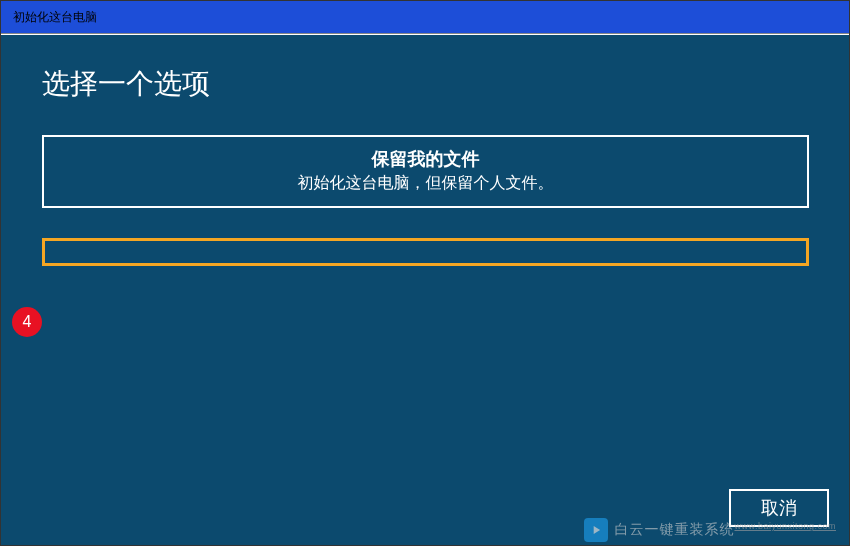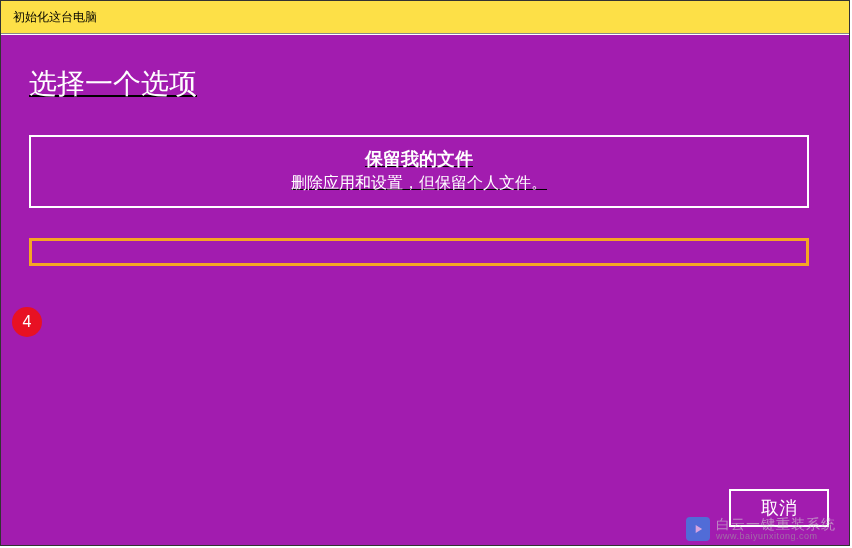--- a/index.html
+++ b/index.html
@@ -17,39 +17,38 @@
     }
     .window {
       width: 850px;
       height: 546px;
       border: 1px solid #333;
       position: relative;
       background: #fff;
     }
     .titlebar {
       height: 33px;
-      background: #fde047;
+      background: #1d4ed8;
       border-bottom: 1px solid #888;
       display: flex;
       align-items: center;
       padding-left: 12px;
     }
     .titlebar-text {
       font-size: 12px;
       color: #000;
     }
     .content {
       position: absolute;
       top: 34px;
       left: 0;
       right: 0;
       bottom: 0;
-      background: #a21caf;
-      padding: 30px 40px 20px 28px;
-      text-decoration: underline;
+      background: #0c4a6e;
+      padding: 30px 40px 20px 41px;
     }
     .heading {
       color: #fff;
       font-size: 28px;
       font-weight: 300;
       margin-bottom: 32px;
     }
     .option-card {
       border: 2px solid #fff;
       padding: 10px 14px 12px 14px;
@@ -122,48 +121,49 @@
       align-items: center;
       justify-content: center;
     }
     .watermark-icon svg {
       width: 14px;
       height: 14px;
       fill: #fff;
     }
     .watermark-text {
       display: flex;
-      flex-direction: column;
+      flex-direction: row;
       line-height: 1.1;
     }
     .watermark-main {
       color: #d0d0d0;
       font-size: 14px;
       letter-spacing: 1px;
     }
     .watermark-sub {
       color: #a0a0a0;
       font-size: 9px;
       letter-spacing: 0.5px;
+      text-decoration: underline;
     }
   </style>
 </head>
 <body>
 
 <div class="window">
   <div class="titlebar">
     <span class="titlebar-text">初始化这台电脑</span>
   </div>
 
   <div class="content">
     <h1 class="heading">选择一个选项</h1>
 
     <div class="option-card">
       <div class="option-title">保留我的文件</div>
-      <div class="option-desc">删除应用和设置，但保留个人文件。</div>
+      <div class="option-desc">初始化这台电脑，但保留个人文件。</div>
     </div>
 
     <div class="option-card selected">
     </div>
 
     <button class="cancel-btn">
       <span>取消</span>
     </button>
   </div>
 </div>

